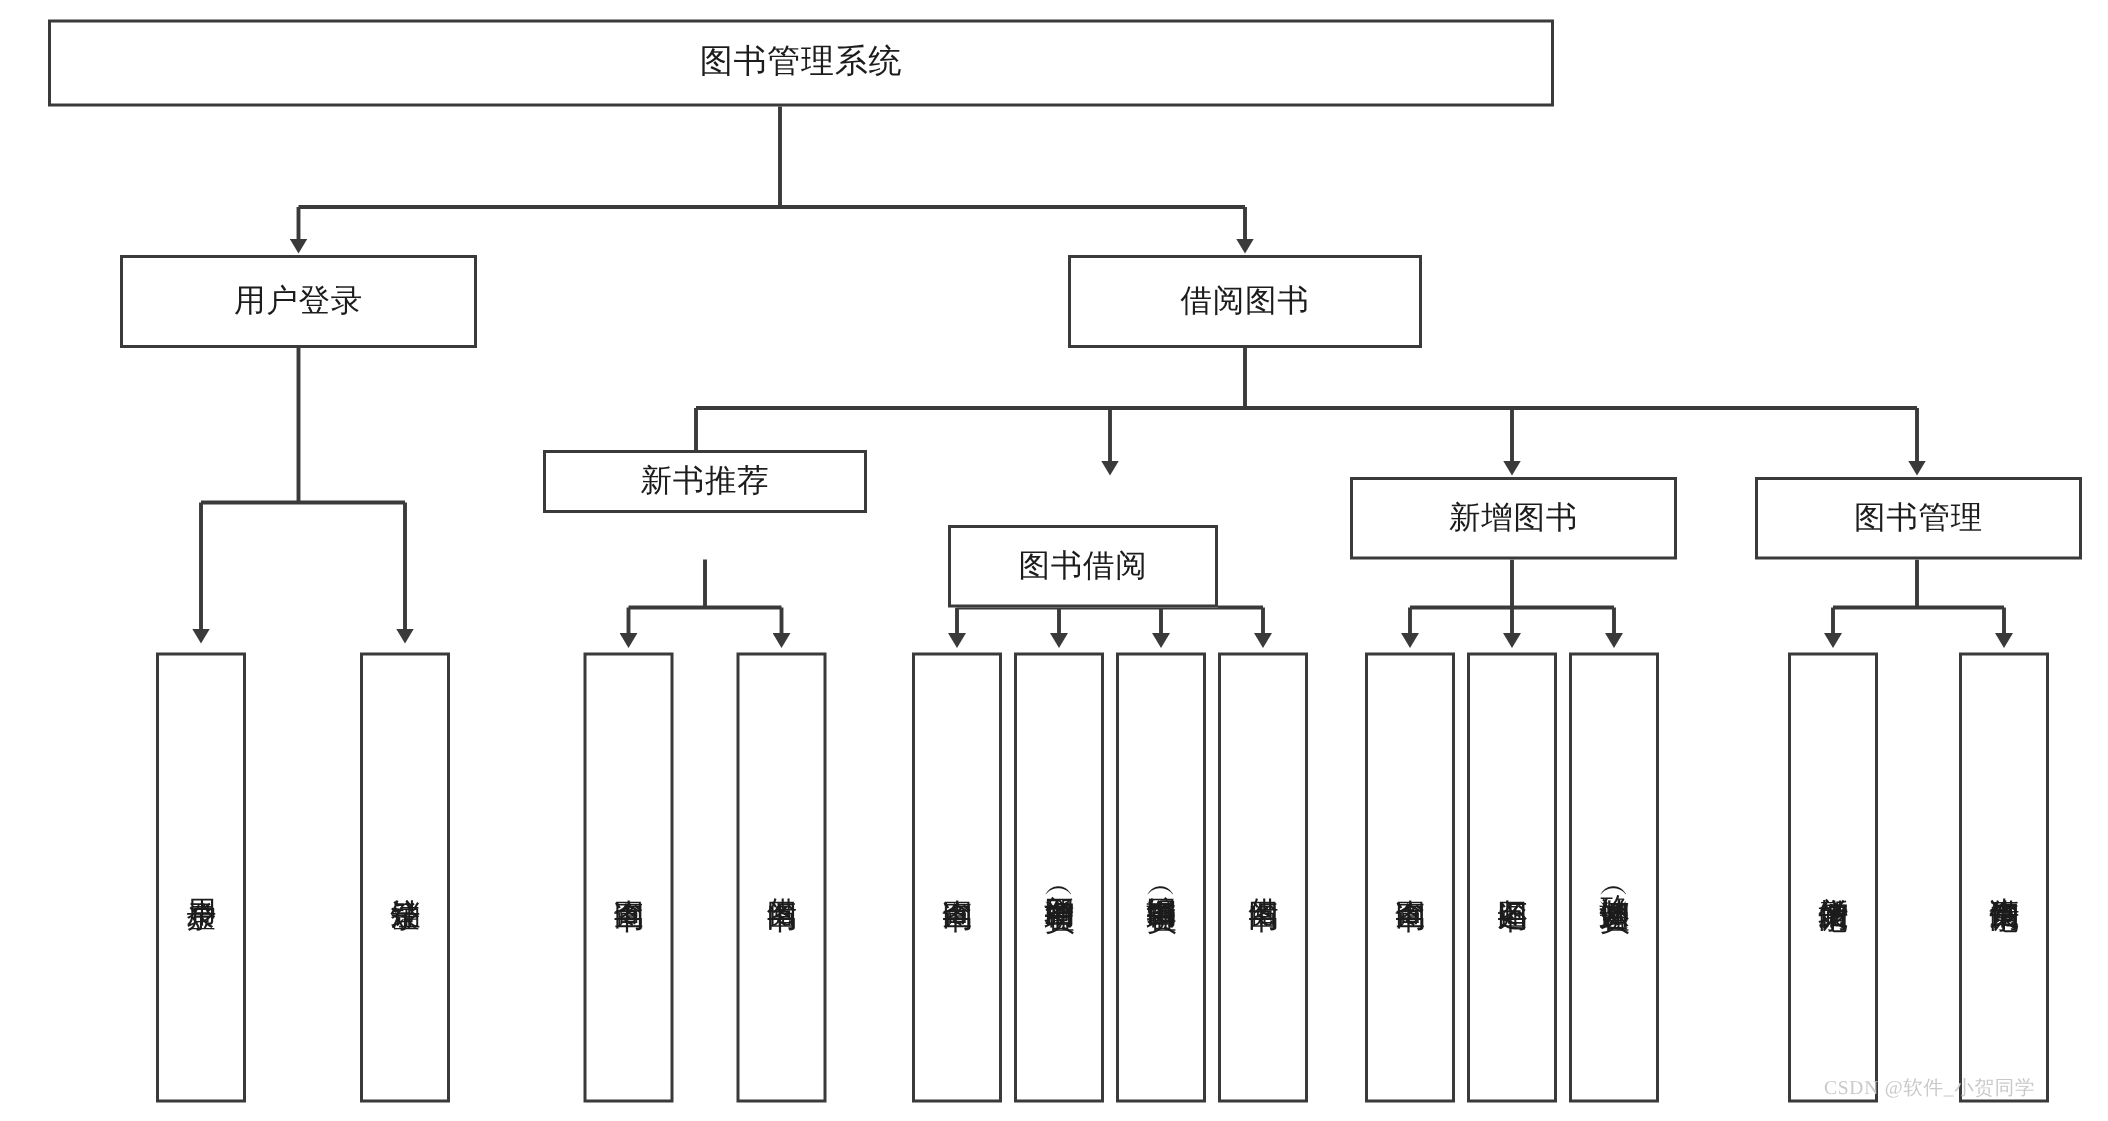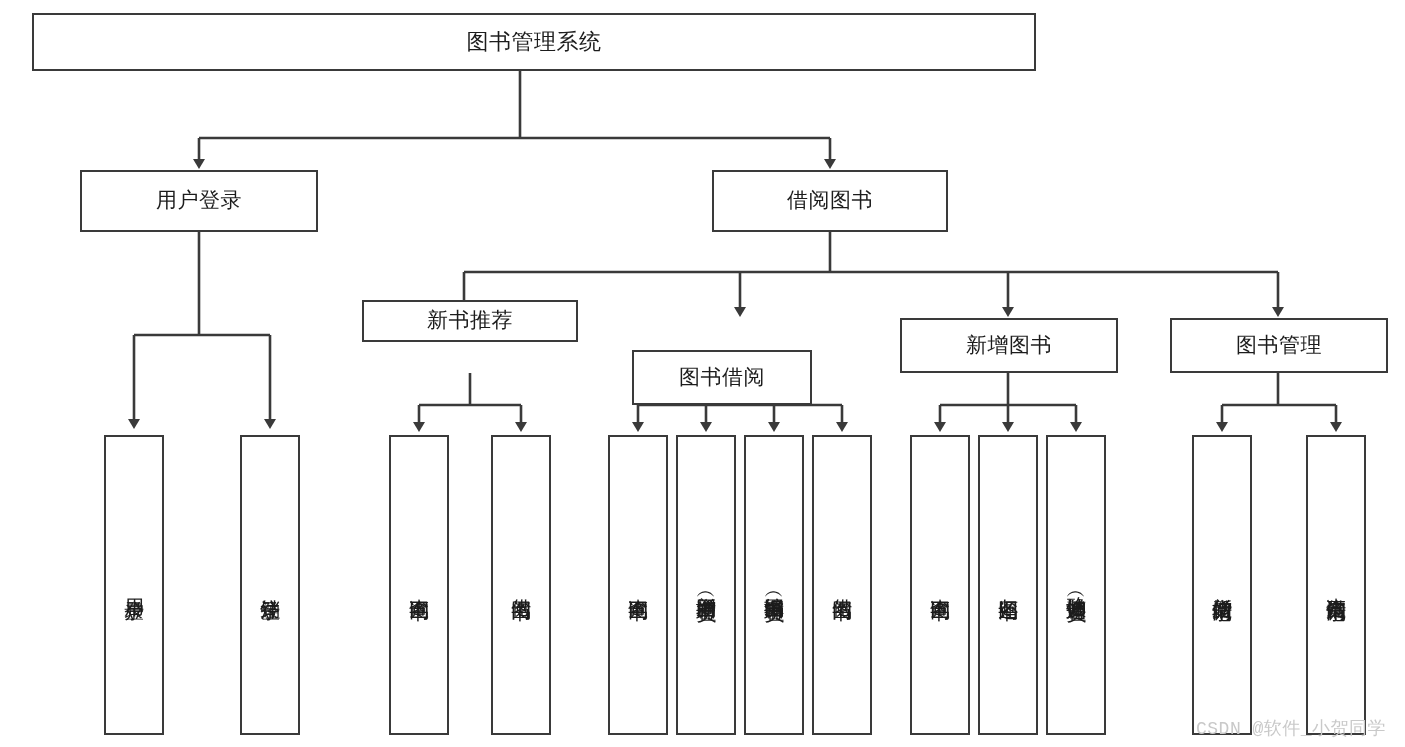--- a/index.html
+++ b/index.html
@@ -55,25 +55,26 @@
     text-align: center;
   }
   .node-v .vtext {
     writing-mode: vertical-rl;
     text-orientation: upright;
     display: block;
     white-space: normal;
   }
   .watermark {
     position: absolute;
-    font-size: 18px;
+    font-size: 13px;
     color: #c9c9c9;
     white-space: nowrap;
     letter-spacing: 0.5px;
-    font-family: Liberation Mono, monospace;
+    font-family: Liberation Serif, serif;
+    margin-left: 20px;
   }
 </style>
 </head>
 <body>
 
 <div id="diagram-root">
 
   <svg id="edge-layer" viewBox="0 0 1405 747" width="1405" height="747" xmlns="http://www.w3.org/2000/svg">
     <defs>
       <marker id="arrow" markerWidth="10" markerHeight="12" refX="1" refY="6" orient="auto" markerUnits="userSpaceOnUse">

